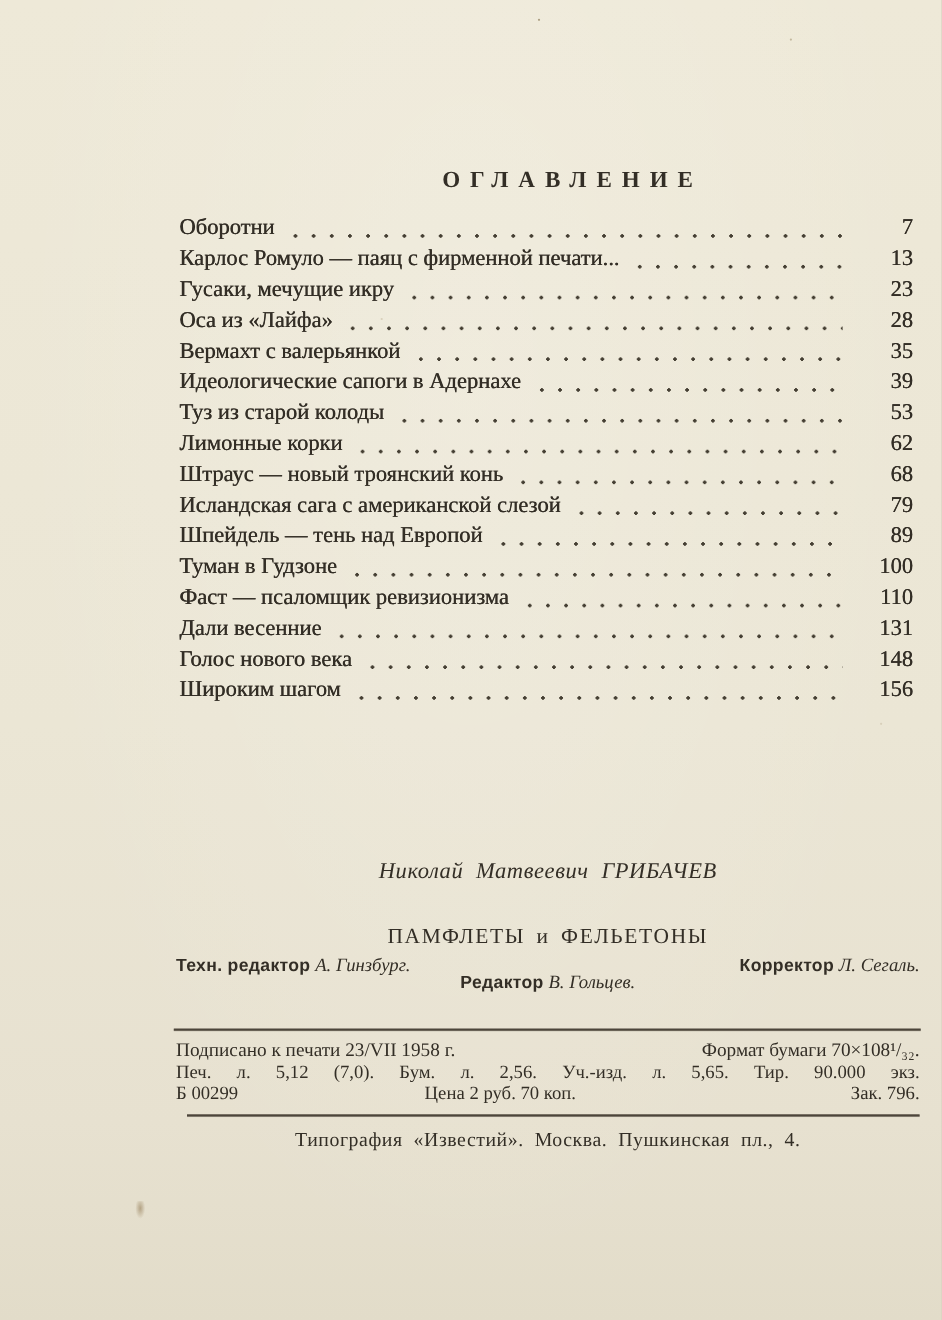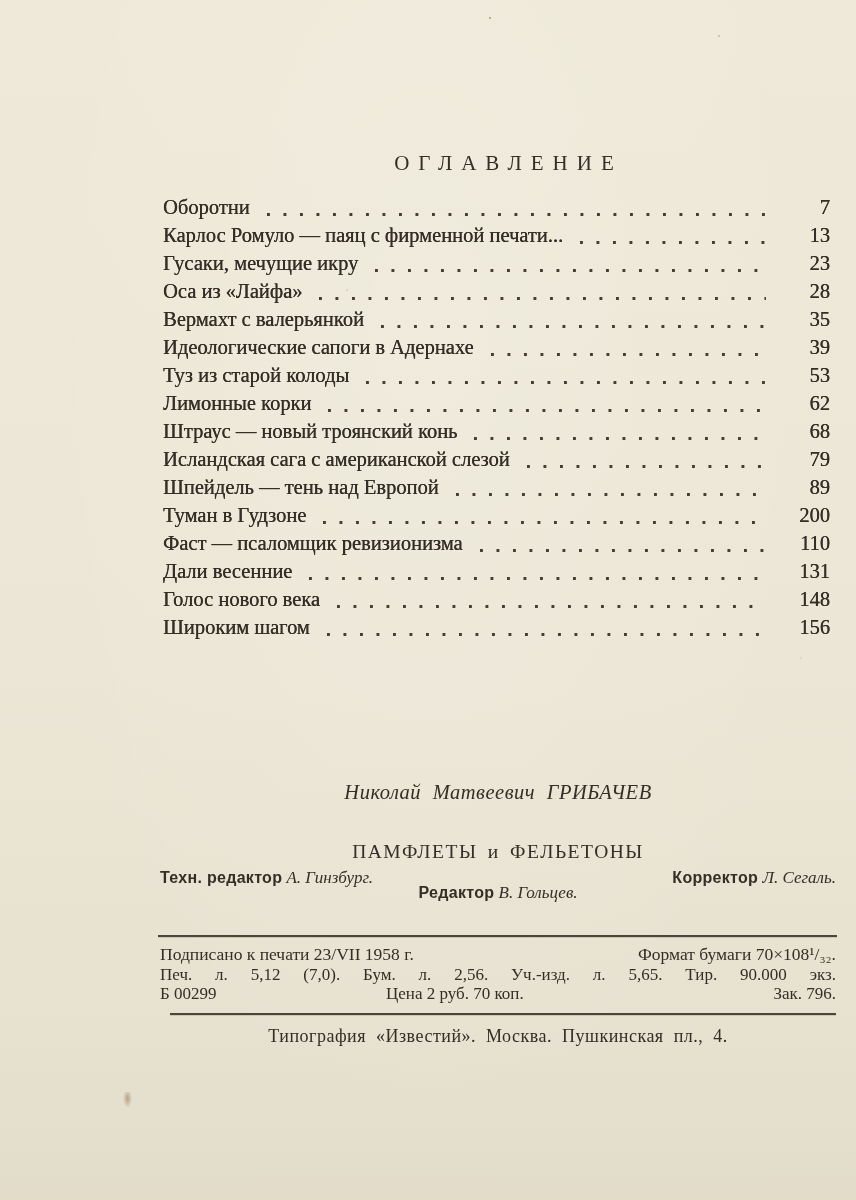--- a/index.html
+++ b/index.html
@@ -10,22 +10,22 @@
   }
   .paper {
     position:relative; width:856px; height:1200px; overflow:hidden;
     background:
       radial-gradient(ellipse at 50% 28%, rgba(255,255,255,0.16), rgba(255,255,255,0) 70%),
       linear-gradient(180deg,#eee9d8 0%,#ebe6d5 55%,#e7e1d0 85%,#e2dcc9 100%);
     color:#38322a;
   }
   
   .page-title {
-    position:absolute; top:151px; left:166px; width:667px;
-    text-align:center; font-size:21px; font-weight:normal;
+    position:absolute; top:151px; left:178px; width:667px;
+    text-align:center; font-size:21px; font-weight:bold;
     letter-spacing:9px; padding-left:9px; color:#332e26;
   }
   
   .toc { position:absolute; top:196px; left:163px; width:667px; }
   .toc-row { display:flex; align-items:baseline; height:28px; font-size:20.5px; color:#332e26; }
   .toc-row .t { white-space:nowrap; text-shadow:0.3px 0 0 currentColor; }
   .toc-row .leader {
     flex:1 1 auto; height:5px; align-self:flex-end;
     margin:0 14px 7px 16px; min-width:20px;
     background-image:radial-gradient(circle 1.5px at 2.5px 2.5px, #453f33 98%, rgba(0,0,0,0) 100%);
@@ -133,21 +133,21 @@
 
     <div class="toc-row">
       <span class="t">Шпейдель — тень над Европой</span>
       <span class="leader"></span>
       <span class="p">89</span>
     </div>
 
     <div class="toc-row">
       <span class="t">Туман в Гудзоне</span>
       <span class="leader"></span>
-      <span class="p">200</span>
+      <span class="p">100</span>
     </div>
 
     <div class="toc-row">
       <span class="t">Фаст — псаломщик ревизионизма</span>
       <span class="leader"></span>
       <span class="p">110</span>
     </div>
 
     <div class="toc-row">
       <span class="t">Дали весенние</span>

